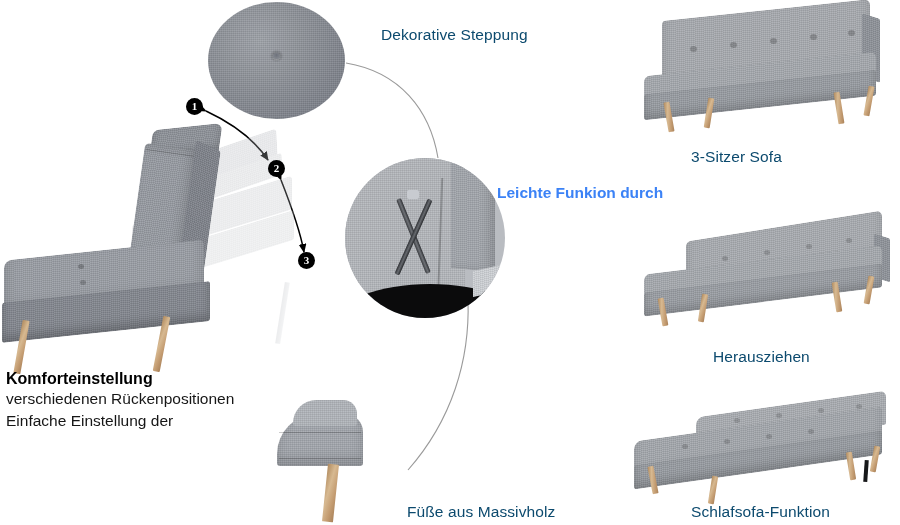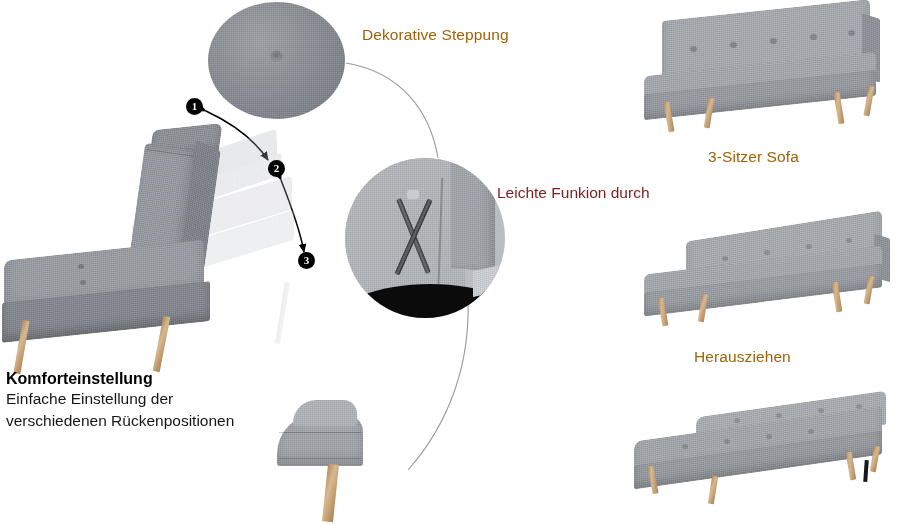--- a/index.html
+++ b/index.html
@@ -10,28 +10,30 @@
     color:#1a1a1a;
     overflow:hidden;
     position:relative;
   }
   .stage{position:absolute;inset:0;}
   .abs{position:absolute;}
 
   
   .cap{
     font-size:15.5px;
-    color:#a16207;
+    color:#0c4a6e;
     letter-spacing:0.1px;
     white-space:nowrap;
+    margin-left:19px;
   }
   .cap-multi{
     font-size:15.5px;
-    color:#7f1d1d;
+    color:#3b82f6;
     line-height:21px;
+    font-weight:bold;
   }
   .cap-bold{
     font-size:16px;
     font-weight:bold;
     color:#000;
   }
   .body-txt{
     font-size:15.5px;
     line-height:21.5px;
     color:#161616;
@@ -184,22 +186,22 @@
     <div class="abs wood" style="left:158px;top:196px;width:7px;height:56px;
          transform:rotate(11deg);"></div>
   </div>
 
   <div class="badge" style="left:186px;top:98px;">1</div>
   <div class="badge" style="left:268px;top:160px;">2</div>
   <div class="badge" style="left:298px;top:252px;">3</div>
 
   <div class="abs" style="left:6px;top:370px;width:300px;">
     <div class="cap-bold">Komforteinstellung</div>
+    <div class="body-txt">verschiedenen Rückenpositionen</div>
     <div class="body-txt">Einfache Einstellung der</div>
-    <div class="body-txt">verschiedenen Rückenpositionen</div>
   </div>
 
   <div class="circ" id="mech-circle">
 
     <div class="abs fab" style="--c:#b4b7bc;left:-6px;top:-6px;width:126px;height:150px;
          border-radius:0 14px 0 0;"></div>
 
     <div class="abs fab" style="--c:#a2a6ac;left:106px;top:-10px;width:44px;height:122px;
          border-radius:6px 4px 0 0;transform:skewY(5deg);
          box-shadow:inset -6px 0 10px rgba(0,0,0,.12);"></div>
@@ -239,20 +241,21 @@
     <div class="abs fab" style="--c:#b1b5bb;left:18px;top:10px;width:64px;height:26px;
          border-radius:34px 20px 4px 4px;"></div>
 
     <div class="abs" style="left:4px;top:42px;width:82px;height:1px;background:rgba(0,0,0,.2);"></div>
     <div class="abs" style="left:4px;top:68px;width:82px;height:1px;background:rgba(0,0,0,.18);"></div>
 
     <div class="abs wood" style="left:50px;top:74px;width:11px;height:58px;
          transform:rotate(6deg);"></div>
   </div>
 
+  <div class="abs cap" style="left:388px;top:503px;">Füße aus Massivholz</div>
 
   <div class="abs" style="left:640px;top:8px;width:250px;height:128px;">
 
     <div class="abs fab" style="--c:#a8abb0;left:22px;top:2px;width:208px;height:72px;
          transform:skewY(-6deg);border-radius:4px 6px 2px 2px;
          box-shadow:inset 0 -6px 12px rgba(0,0,0,.10);"></div>
 
     <div class="abs fab" style="--c:#8e9299;left:222px;top:8px;width:18px;height:64px;
          transform:skewY(17deg);border-radius:2px;"></div>
 
@@ -268,21 +271,21 @@
     <div class="abs fab" style="--c:#989ca2;left:4px;top:74px;width:232px;height:26px;
          transform:skewY(-6deg);border-radius:3px;
          box-shadow:inset 0 -5px 9px rgba(0,0,0,.16);"></div>
 
     <div class="abs wood" style="left:26px;top:94px;width:6px;height:30px;transform:rotate(-10deg);"></div>
     <div class="abs wood" style="left:66px;top:90px;width:6px;height:30px;transform:rotate(9deg);"></div>
     <div class="abs wood" style="left:196px;top:84px;width:6px;height:32px;transform:rotate(-9deg);"></div>
     <div class="abs wood" style="left:226px;top:78px;width:6px;height:30px;transform:rotate(10deg);"></div>
   </div>
 
-  <div class="abs cap" style="left:708px;top:148px;">3-Sitzer Sofa</div>
+  <div class="abs cap" style="left:672px;top:148px;">3-Sitzer Sofa</div>
 
   <div class="abs" style="left:630px;top:212px;width:262px;height:118px;">
 
     <div class="abs fab" style="--c:#a9acb1;left:56px;top:14px;width:196px;height:46px;
          transform:skewY(-9deg);border-radius:5px 6px 2px 2px;
          box-shadow:inset 0 -5px 10px rgba(0,0,0,.10);"></div>
     <div class="abs fab" style="--c:#8f939a;left:244px;top:24px;width:16px;height:44px;
          transform:skewY(17deg);border-radius:2px;"></div>
 
     <div class="abs" style="left:92px;top:44px;width:6px;height:5px;border-radius:50%;background:rgba(0,0,0,.16);"></div>
@@ -329,14 +332,15 @@
          box-shadow:inset 0 -5px 9px rgba(0,0,0,.18);"></div>
 
     <div class="abs wood" style="left:26px;top:68px;width:6px;height:28px;transform:rotate(-11deg);"></div>
     <div class="abs wood" style="left:86px;top:78px;width:6px;height:28px;transform:rotate(9deg);"></div>
     <div class="abs wood" style="left:224px;top:54px;width:6px;height:28px;transform:rotate(-9deg);"></div>
     <div class="abs wood" style="left:248px;top:48px;width:6px;height:26px;transform:rotate(10deg);"></div>
 
     <div class="abs" style="left:240px;top:62px;width:4px;height:22px;background:#17181a;transform:rotate(4deg);"></div>
   </div>
 
+  <div class="abs cap" style="left:672px;top:503px;">Schlafsofa-Funktion</div>
 
 </div>
 
 </body></html>

